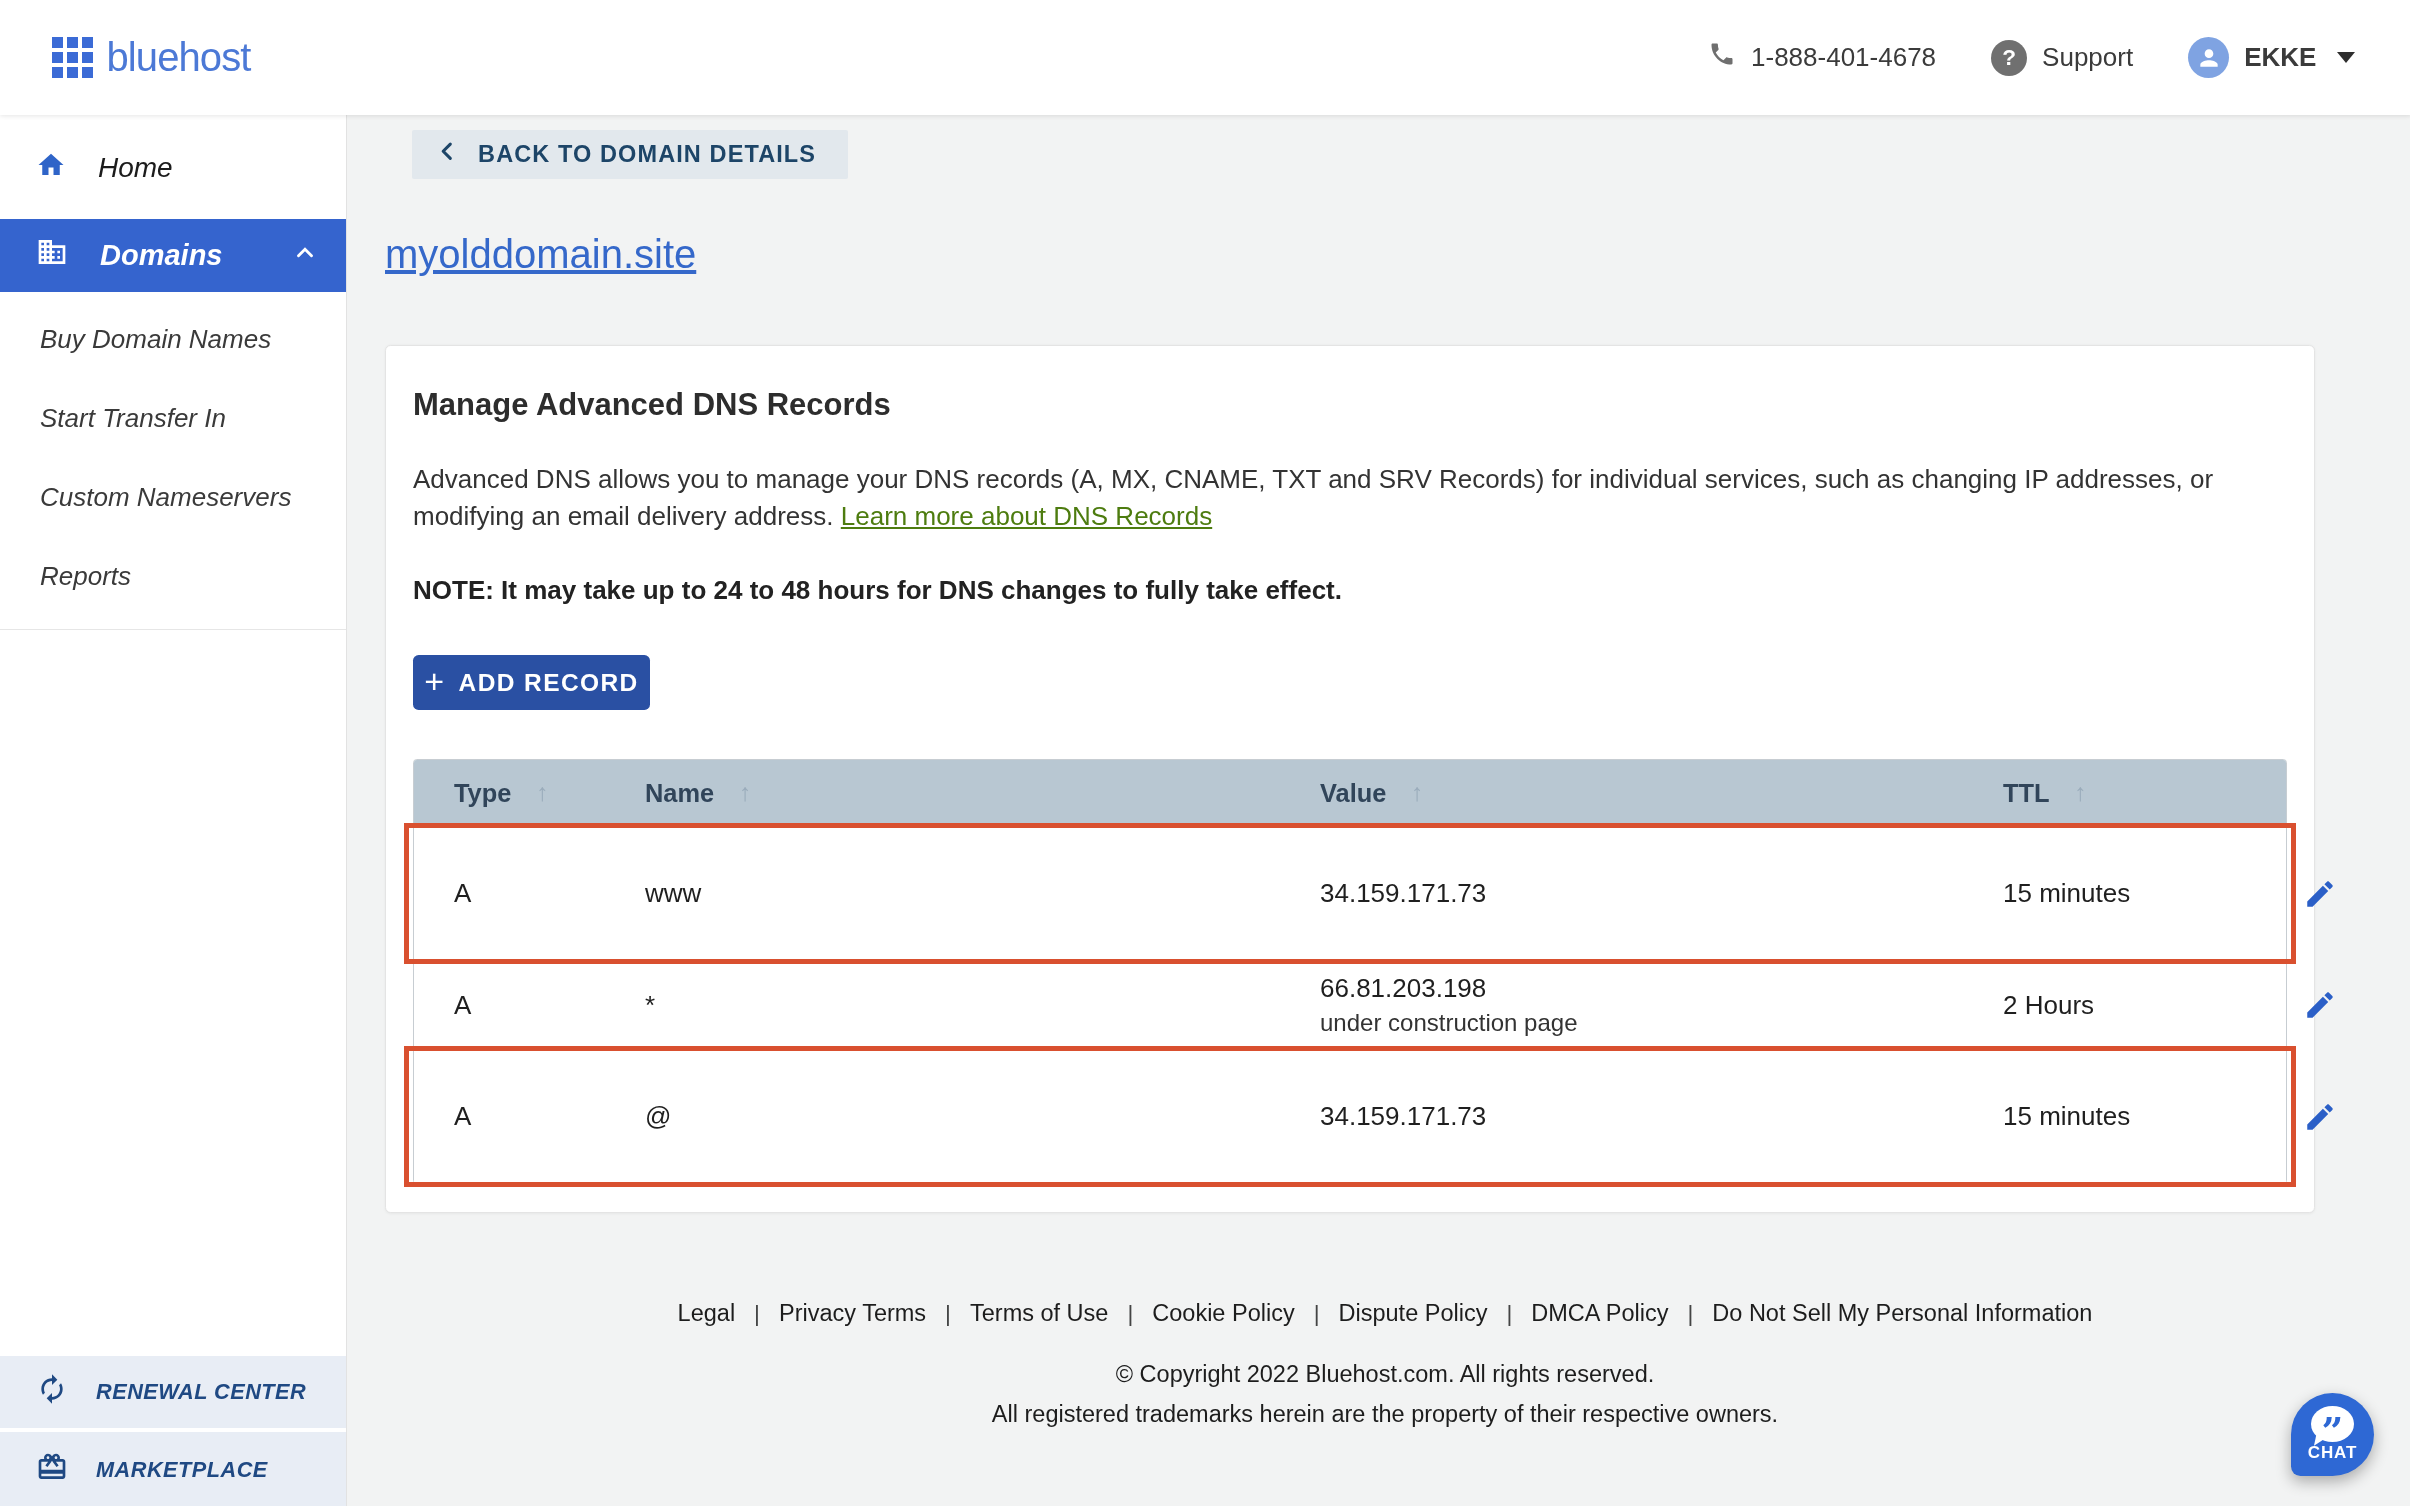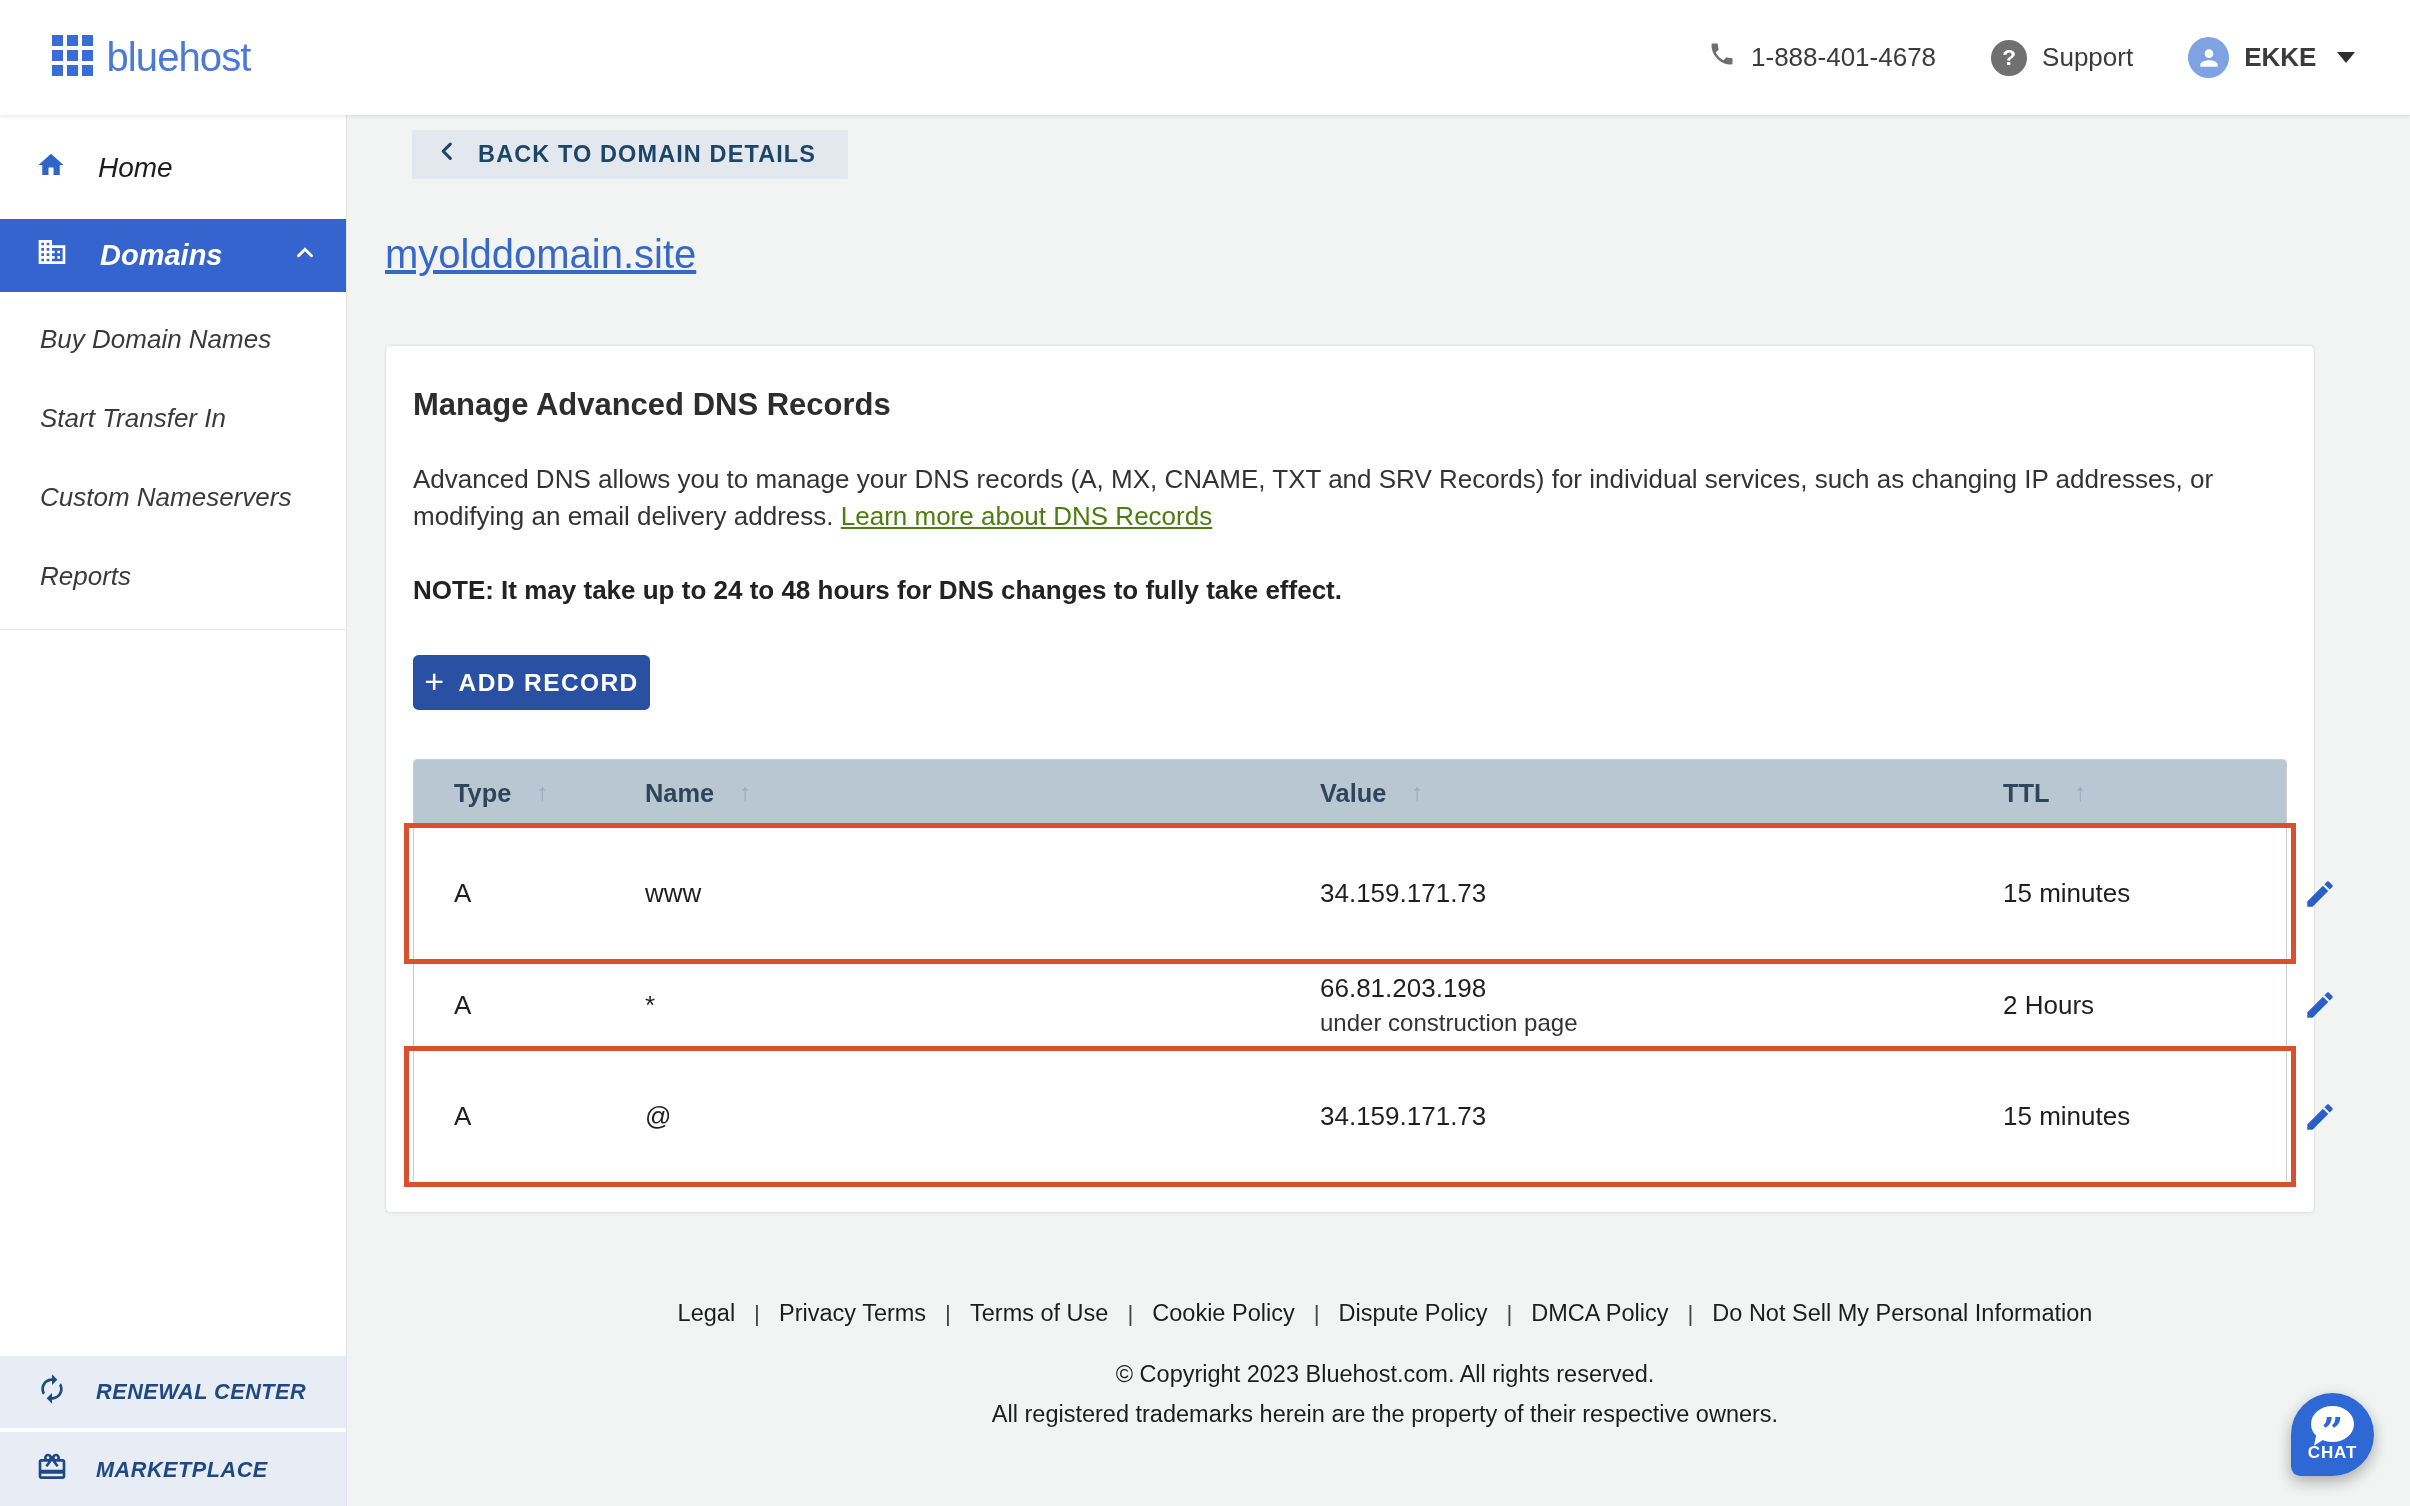--- a/index.html
+++ b/index.html
@@ -4,21 +4,21 @@
 <style>
   * { margin:0; padding:0; box-sizing:border-box; }
   html,body { width:2411px; height:1507px; overflow:hidden; }
   body { font-family:"Liberation Sans","DejaVu Sans",sans-serif; background:#F2F3F3; color:#222; }
 
   .app { display:grid; grid-template-columns:347px 1fr; grid-template-rows:115px 1fr; width:2411px; height:1507px; }
 
   
   .topbar { grid-column:1/3; background:#fff; display:flex; align-items:center; justify-content:space-between;
             padding:0 56px 0 52px; box-shadow:0 1.9px 4.7px rgba(0,0,0,.10); position:relative; z-index:5; }
-  .logo { display:flex; align-items:flex-start; gap:13px; }
+  .logo { display:flex; align-items:center; gap:13px; }
   .logo-grid { display:grid; grid-template-columns:repeat(3,11.3px); grid-template-rows:repeat(3,11.3px); gap:3.8px; }
   .logo-grid i { background:#3B6BD6; display:block; }
   .logo-text { font-size:40px; font-weight:400; color:#4C79D6; letter-spacing:-0.9px; }
   .topbar-right { display:flex; align-items:center; gap:55px; }
   .tb-item { display:flex; align-items:center; gap:15px; font-size:26px; color:#3b3b3b; cursor:pointer; }
   .q-circle { width:36px; height:36px; border-radius:50%; background:#707070; color:#fff; display:flex;
               align-items:center; justify-content:center; font-size:22.6px; font-weight:700; }
   .avatar { width:41px; height:41px; border-radius:50%; background:#7FA3E2; display:flex; align-items:center; justify-content:center; }
   .user-name { font-size:26px; font-weight:700; color:#3b3b3b; }
   .caret-down { width:0; height:0; border-left:9.4px solid transparent; border-right:9.4px solid transparent; border-top:11.3px solid #2e2e2e; margin-left:5.6px; }
@@ -289,21 +289,21 @@
         <span class="f-link">Terms of Use</span>
           <span class="f-sep">|</span>
         <span class="f-link">Cookie Policy</span>
           <span class="f-sep">|</span>
         <span class="f-link">Dispute Policy</span>
           <span class="f-sep">|</span>
         <span class="f-link">DMCA Policy</span>
           <span class="f-sep">|</span>
         <span class="f-link">Do Not Sell My Personal Information</span>
       </div>
-      <div class="f-copy">© Copyright 2023 Bluehost.com. All rights reserved.</div>
+      <div class="f-copy">© Copyright 2022 Bluehost.com. All rights reserved.</div>
       <div class="f-tm">All registered trademarks herein are the property of their respective owners.</div>
     </footer>
   </main>
 </div>
 
 <button class="chat-btn">
   <span class="chat-bubble">
     <span class="chat-quote">”</span>
   </span>
   <span class="chat-label">CHAT</span>

